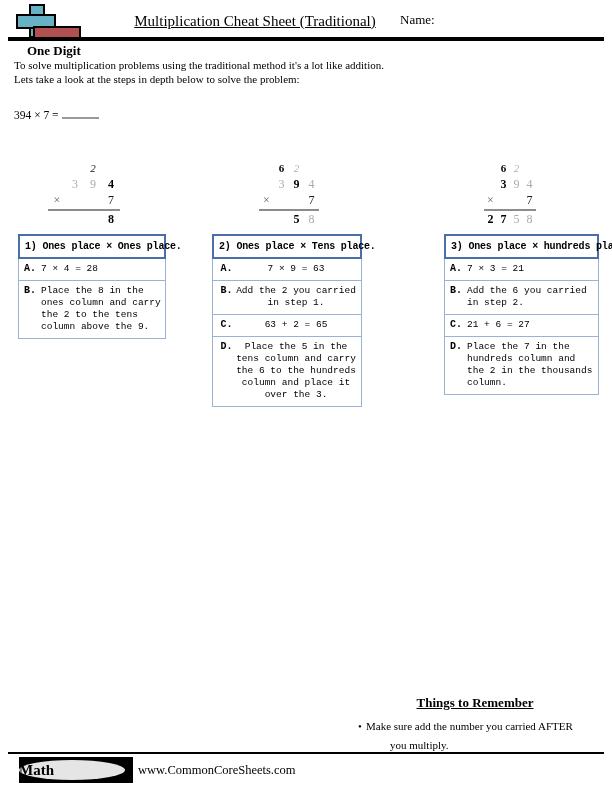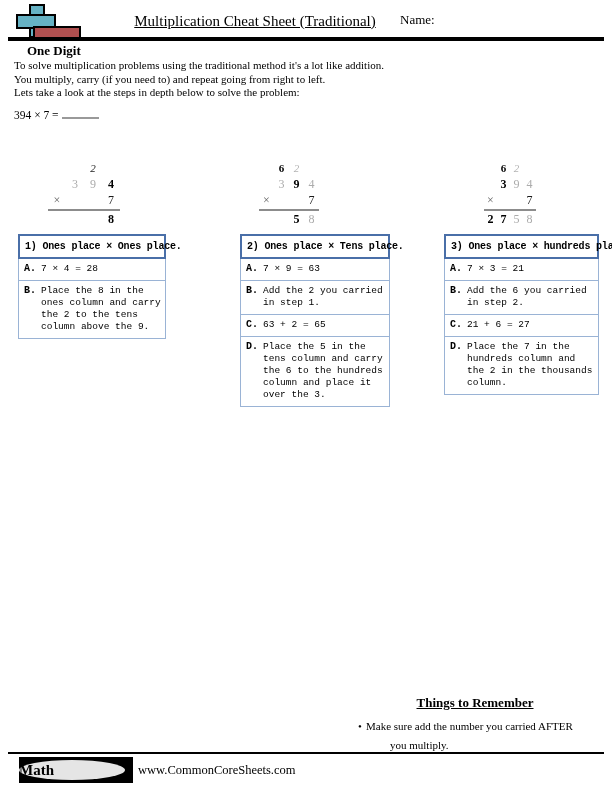--- a/index.html
+++ b/index.html
@@ -39,21 +39,21 @@
   .g  { color:#ababab; }
   .b  { color:#000; font-weight:bold; }
   .n  { color:#1a1a1a; }
   .x  { color:#666; }
   .ci { font-style:italic; color:#222; }
   .cg { font-style:italic; color:#b3b3b3; }
 
   
   .stepbox { position:absolute; top:234px; border:1px solid #9ab3d5; background:#fff;font-family:Liberation Mono, monospace; }
   .box1 { left:18px;  width:146px; }
-  .box2 { left:240px; width:148px; }
+  .box2 { left:212px; width:148px;text-align:center; }
   .box3 { left:444px; width:153px; }
   .sb-header { border:2px solid #4a6fa8; margin:-1px -1px 0 -1px; background:#fff;
                font-weight:bold; font-size:10px; letter-spacing:-0.2px; white-space:nowrap;
                padding:5px 4px 5px 5px; }
   .sb-row { display:flex; padding:4px 4px 5px 5px; font-size:9.5px; line-height:12px; }
   .sb-row + .sb-row { border-top:1px solid #9ab3d5; }
   .sb-letter { width:17px; flex:0 0 17px; font-weight:bold; font-size:10px; }
   .sb-text { flex:1; }
 
   
@@ -84,21 +84,20 @@
     <div class="brick"></div>
   </div>
   <div class="title">Multiplication Cheat Sheet (Traditional)</div>
   <div class="name-label">Name:</div>
   <div class="rule-top"></div>
 
   <div class="one-digit">One Digit</div>
 
   <div class="intro">
     <div>To solve multiplication problems using the traditional method it's a lot like addition.</div>
-    <div>You multiply, carry (if you need to) and repeat going from right to left.</div>
     <div>Lets take a look at the steps in depth below to solve the problem:</div>
   </div>
 
   <div class="problem">
     <span>394 × 7 =</span><span class="blank"></span>
   </div>
 
   <div class="example ex1">
       <div class="ex-row carry"><span class="ex-cell "></span><span class="ex-cell "></span><span class="ex-cell ci">2</span><span class="ex-cell "></span></div>
       <div class="ex-row digits"><span class="ex-cell "></span><span class="ex-cell g">3</span><span class="ex-cell g">9</span><span class="ex-cell b">4</span></div>

